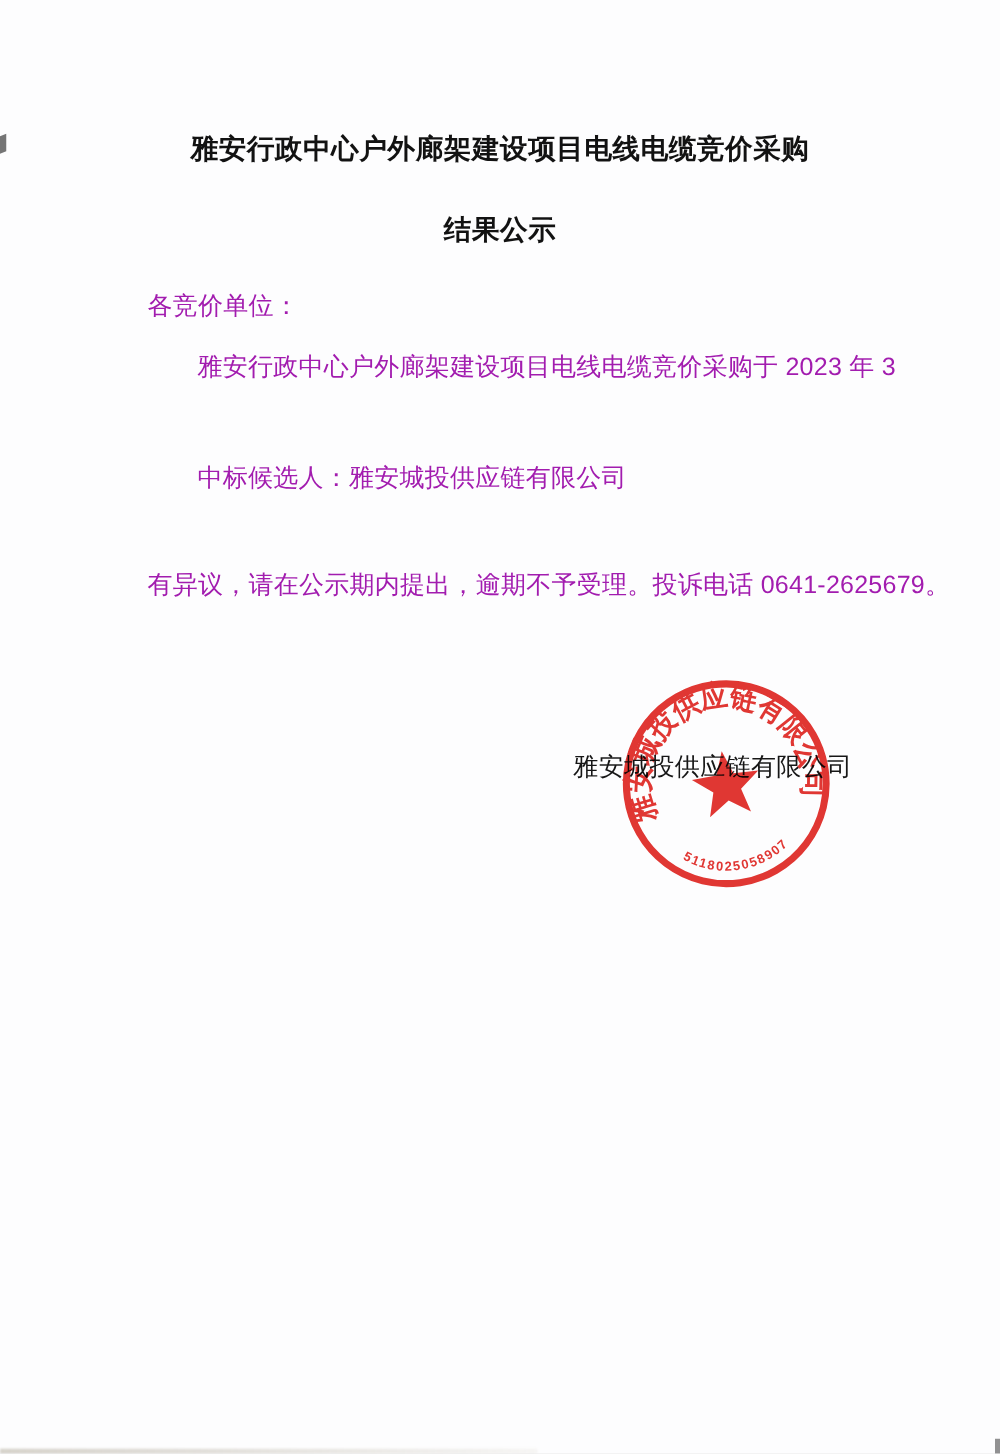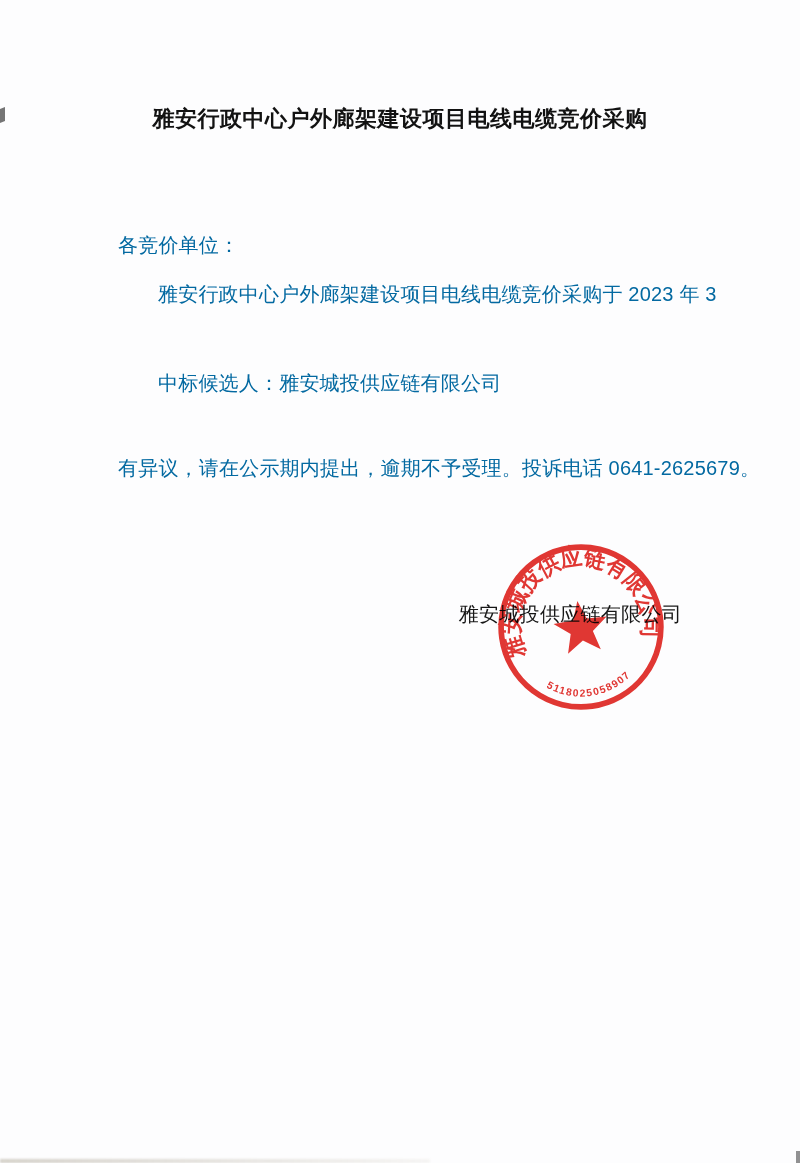--- a/index.html
+++ b/index.html
@@ -28,21 +28,21 @@
     color: #121212;
     font-family: "Liberation Sans", sans-serif;
   }
   .doc-title.line1 { top: 104px; }
   .doc-title.line2 { top: 169px; }
   .body-line {
     position: absolute;
     font-size: 20px;
     line-height: 26px;
     letter-spacing: 0.2px;
-    color: #0369a1;
+    color: #a21caf;
     white-space: nowrap;
     font-family: "Liberation Sans", sans-serif;
   }
   .bl-flush  { left: 118px; }
   .bl-indent { left: 158px; }
   .bl-1 { top: 232px; }
   .bl-2 { top: 281px; text-align: right; }
   .bl-3 { top: 318px; }
   .bl-4 { top: 370px; }
   .bl-5 { top: 412px; }
@@ -91,20 +91,21 @@
     background: #4a4a4a; opacity: .6;
   }
 </style>
 </head>
 <body>
 
 <div class="page">
 
   <h1 class="doc-title line1" style="margin:0">雅安行政中心户外廊架建设项目电线电缆竞价采购</h1>
 
+  <h2 class="doc-title line2" style="margin:0">结果公示</h2>
 
   <div class="body-line bl-flush bl-1">各竞价单位：</div>
 
   <div class="body-line bl-indent bl-2">雅安行政中心户外廊架建设项目电线电缆竞价采购于 2023 年 3</div>
 
 
   <div class="body-line bl-indent bl-4">中标候选人：雅安城投供应链有限公司</div>
 
 
   <div class="body-line bl-flush bl-6">有异议，请在公示期内提出，逾期不予受理。投诉电话 0641-2625679。</div>

